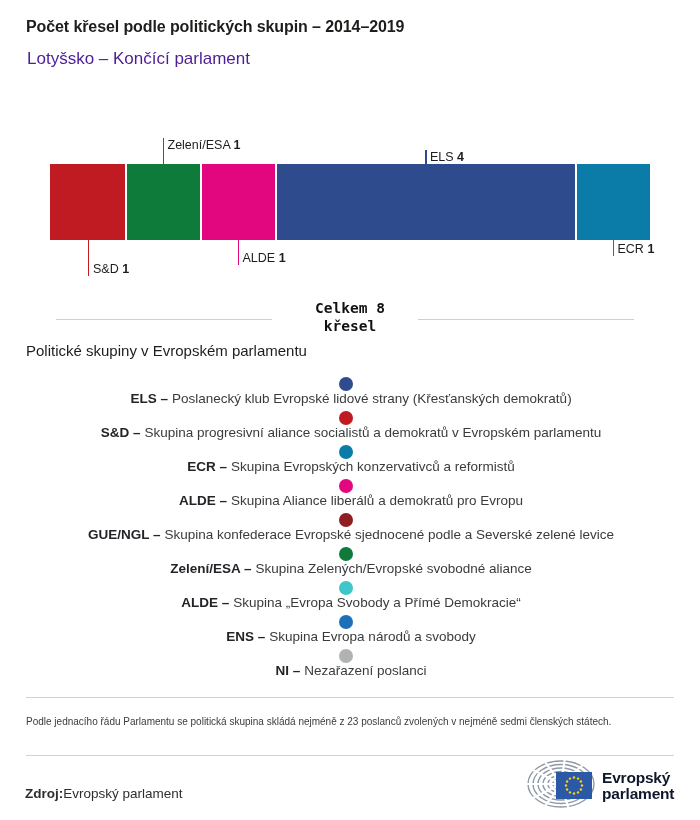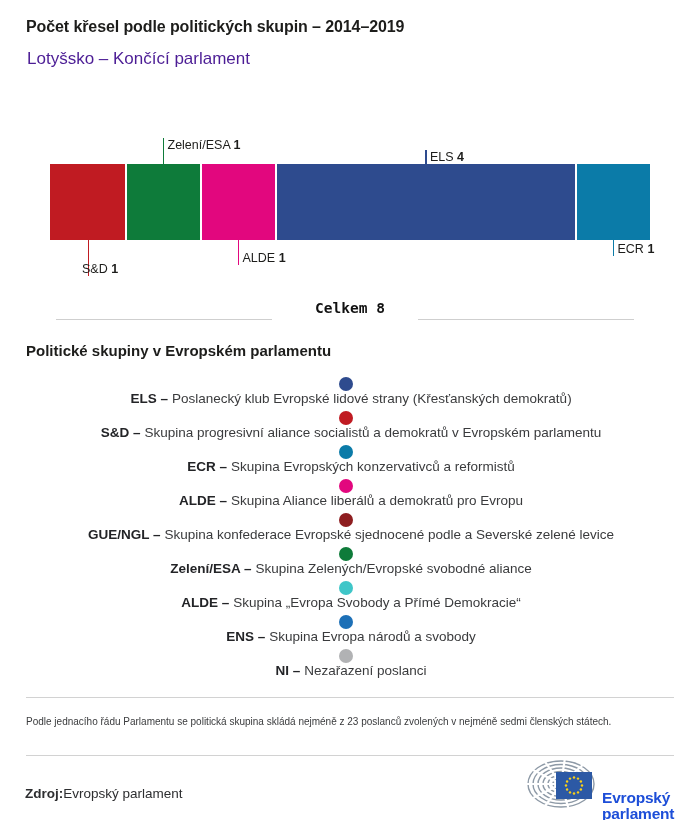--- a/index.html
+++ b/index.html
@@ -18,69 +18,70 @@
   .bar-label b{font-weight:bold;}
 
   .total{position:absolute;left:0;top:299px;width:700px;text-align:center;
          font-family:"DejaVu Sans Mono",monospace;font-weight:bold;
          font-size:14.5px;line-height:18px;color:#111;}
   .hline{position:absolute;top:319px;border-top:1px solid #cfcfcf;height:0;}
   .hline.left{left:56px;width:216px;}
   .hline.right{left:418px;width:216px;}
 
   .legend-title{position:absolute;left:26px;top:342px;font-size:15px;
-                font-weight:bold;color:#1d1d1b;}
+                font-weight:normal;color:#1d1d1b;}
   .legend{position:absolute;left:28px;top:377px;width:646px;}
   .legend-row{display:flex;align-items:center;height:20px;margin-bottom:14px;flex-direction:column;}
   .dot{width:14px;height:14px;border-radius:50%;flex:0 0 14px;margin-right:11px;}
   .legend-text{font-size:13.5px;color:#3a3b3d;white-space:nowrap;}
   .legend-text b{color:#232427;margin-right:4px;}
 
   .divider{position:absolute;left:26px;width:648px;border-top:1px solid #d2d2d2;height:0;}
   .divider.d1{top:697px;}
   .divider.d2{top:755px;}
   .footnote{position:absolute;left:26px;top:711px;width:625px;font-size:10px;
             line-height:22px;color:#3a3b3d;}
   .source{position:absolute;left:25px;top:786px;font-size:13.5px;color:#2d2e30;}
   .source b{}
 
   .logo-art{position:absolute;left:525px;top:755px;width:80px;height:55px;}
   .logo-text{position:absolute;left:602px;top:770px;font-size:15.5px;font-weight:bold;
-             color:#1d4ed8;line-height:15.5px;letter-spacing:-0.2px;margin-top:20px;}
+             color:#0f172a;line-height:15.5px;letter-spacing:-0.2px;}
 </style>
 </head>
 <body>
 
 <div class="page">
 
   <div class="title">Počet křesel podle politických skupin – 2014–2019</div>
   <div class="subtitle">Lotyšsko – Končící parlament</div>
 
   <div id="seat-chart">
       <div class="seg" style="left: 50px; width: 75px; background: rgb(192, 27, 34);"></div>
       <div class="tick" style="left: 87.5px; height: 36px; background: rgb(192, 27, 34); top: 105px;"></div>
-      <div class="bar-label" style="left: 82px; top: 127px;"><span>S&amp;D </span><b>1</b></div>
+      <div class="bar-label" style="left: 93px; top: 127px;"><span>S&amp;D </span><b>1</b></div>
       <div class="seg" style="left: 125px; width: 75px; background: rgb(14, 123, 58); border-left: 2px solid rgb(255, 255, 255);"></div>
       <div class="tick" style="left: 162.5px; height: 26px; background: rgb(14, 123, 58); top: 3px;"></div>
       <div class="bar-label" style="left: 167.5px; top: 3px;"><span>Zelení/ESA </span><b>1</b></div>
       <div class="seg" style="left: 200px; width: 75px; background: rgb(226, 7, 126); border-left: 2px solid rgb(255, 255, 255);"></div>
       <div class="tick" style="left: 237.5px; height: 25px; background: rgb(226, 7, 126); top: 105px;"></div>
       <div class="bar-label" style="left: 242.5px; top: 116px;"><span>ALDE </span><b>1</b></div>
       <div class="seg" style="left: 275px; width: 300px; background: rgb(46, 75, 142); border-left: 2px solid rgb(255, 255, 255);"></div>
       <div class="tick" style="left: 425px; height: 14px; background: rgb(46, 75, 142); top: 15px;"></div>
       <div class="bar-label" style="left: 430px; top: 15px;"><span>ELS </span><b>4</b></div>
       <div class="seg" style="left: 575px; width: 75px; background: rgb(11, 123, 168); border-left: 2px solid rgb(255, 255, 255);"></div>
       <div class="tick" style="left: 612.5px; height: 16px; background: rgb(11, 123, 168); top: 105px;"></div>
       <div class="bar-label" style="left: 617.5px; top: 107px;"><span>ECR </span><b>1</b></div>
     </div>
 
   <div class="hline left"></div>
   <div class="hline right"></div>
   <div class="total">
     <div>Celkem 8</div>
+    <div>křesel</div>
   </div>
 
   <div class="legend-title">Politické skupiny v Evropském parlamentu</div>
 
   <div class="legend">
     <div class="legend-row">
       <span class="dot" style="background-color: rgb(46, 75, 142);"></span>
       <span class="legend-text"><b>ELS –</b><span>Poslanecký klub Evropské lidové strany (Křesťanských demokratů)</span></span>
     </div>
     <div class="legend-row">

